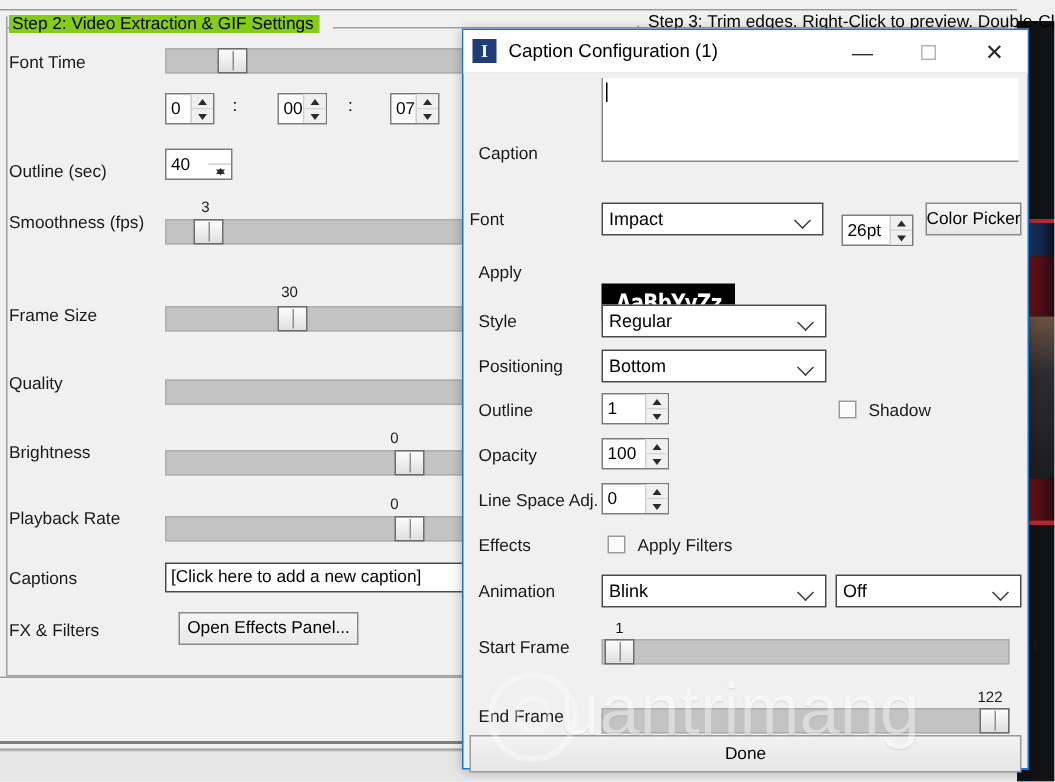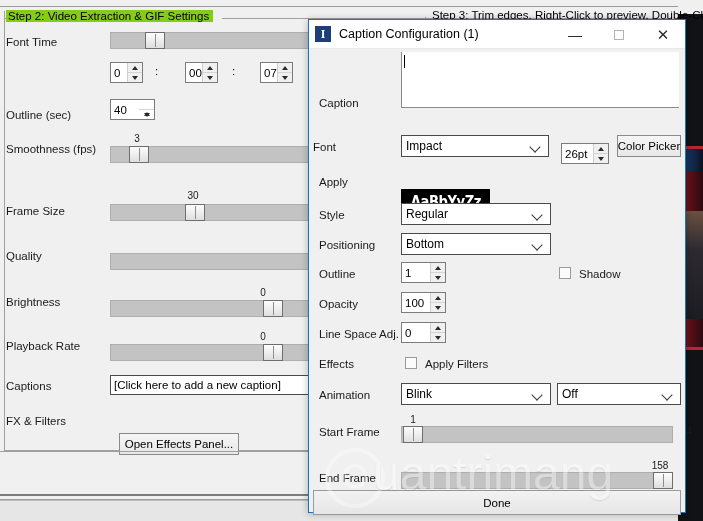--- a/index.html
+++ b/index.html
@@ -417,21 +417,21 @@
     <div class="row-label" style="left:6px; top:340px;">Playback Rate</div>
     <div class="slider-val" style="left:248px; top:331px; width:30px;">0</div>
     <div class="slider" style="left:110px; top:344px; width:199px;">
       <div class="thumb" style="left:152px;"></div>
     </div>
 
     <div class="row-label" style="left:6px; top:380px;">Captions</div>
     <div class="textfield" style="left:110px; top:375px; width:235px; height:20px;">[Click here to add a new caption]</div>
 
     <div class="row-label" style="left:6px; top:415px;">FX &amp; Filters</div>
-    <div class="btn" style="left:119px; top:408px; width:120px; height:22px;margin-top:25px;">Open Effects Panel...</div>
+    <div class="btn" style="left:119px; top:408px; width:120px; height:22px;">Open Effects Panel...</div>
 
     <div class="rule" style="left:0; top:451px; width:678px;"></div>
     <div class="rule" style="left:0; top:494px; width:678px; height:2px; background:#7d7d7d;"></div>
     <div class="rule" style="left:0; top:499px; width:678px;"></div>
     <div class="bottom-strip"></div>
   </div>
 
   <div class="dialog">
 
     <div class="titlebar">
@@ -527,21 +527,21 @@
         <span class="chev"></span>
       </div>
 
       <div class="dlg-label" style="left:10px; top:377px;">Start Frame</div>
       <div class="slider-val" style="left:94px; top:365px; width:20px;">1</div>
       <div class="slider" style="left:92px; top:377px; width:272px;">
         <div class="thumb" style="left:1px;"></div>
       </div>
 
       <div class="dlg-label" style="left:10px; top:423px;">End Frame</div>
-      <div class="slider-val" style="left:338px; top:411px; width:26px;">158</div>
+      <div class="slider-val" style="left:338px; top:411px; width:26px;">122</div>
       <div class="slider" style="left:92px; top:423px; width:272px;">
         <div class="thumb" style="left:251px;"></div>
       </div>
 
       <div class="done-btn">Done</div>
     </div>
   </div>
 
   <div class="watermark">
     <div class="wm-ring"></div>

